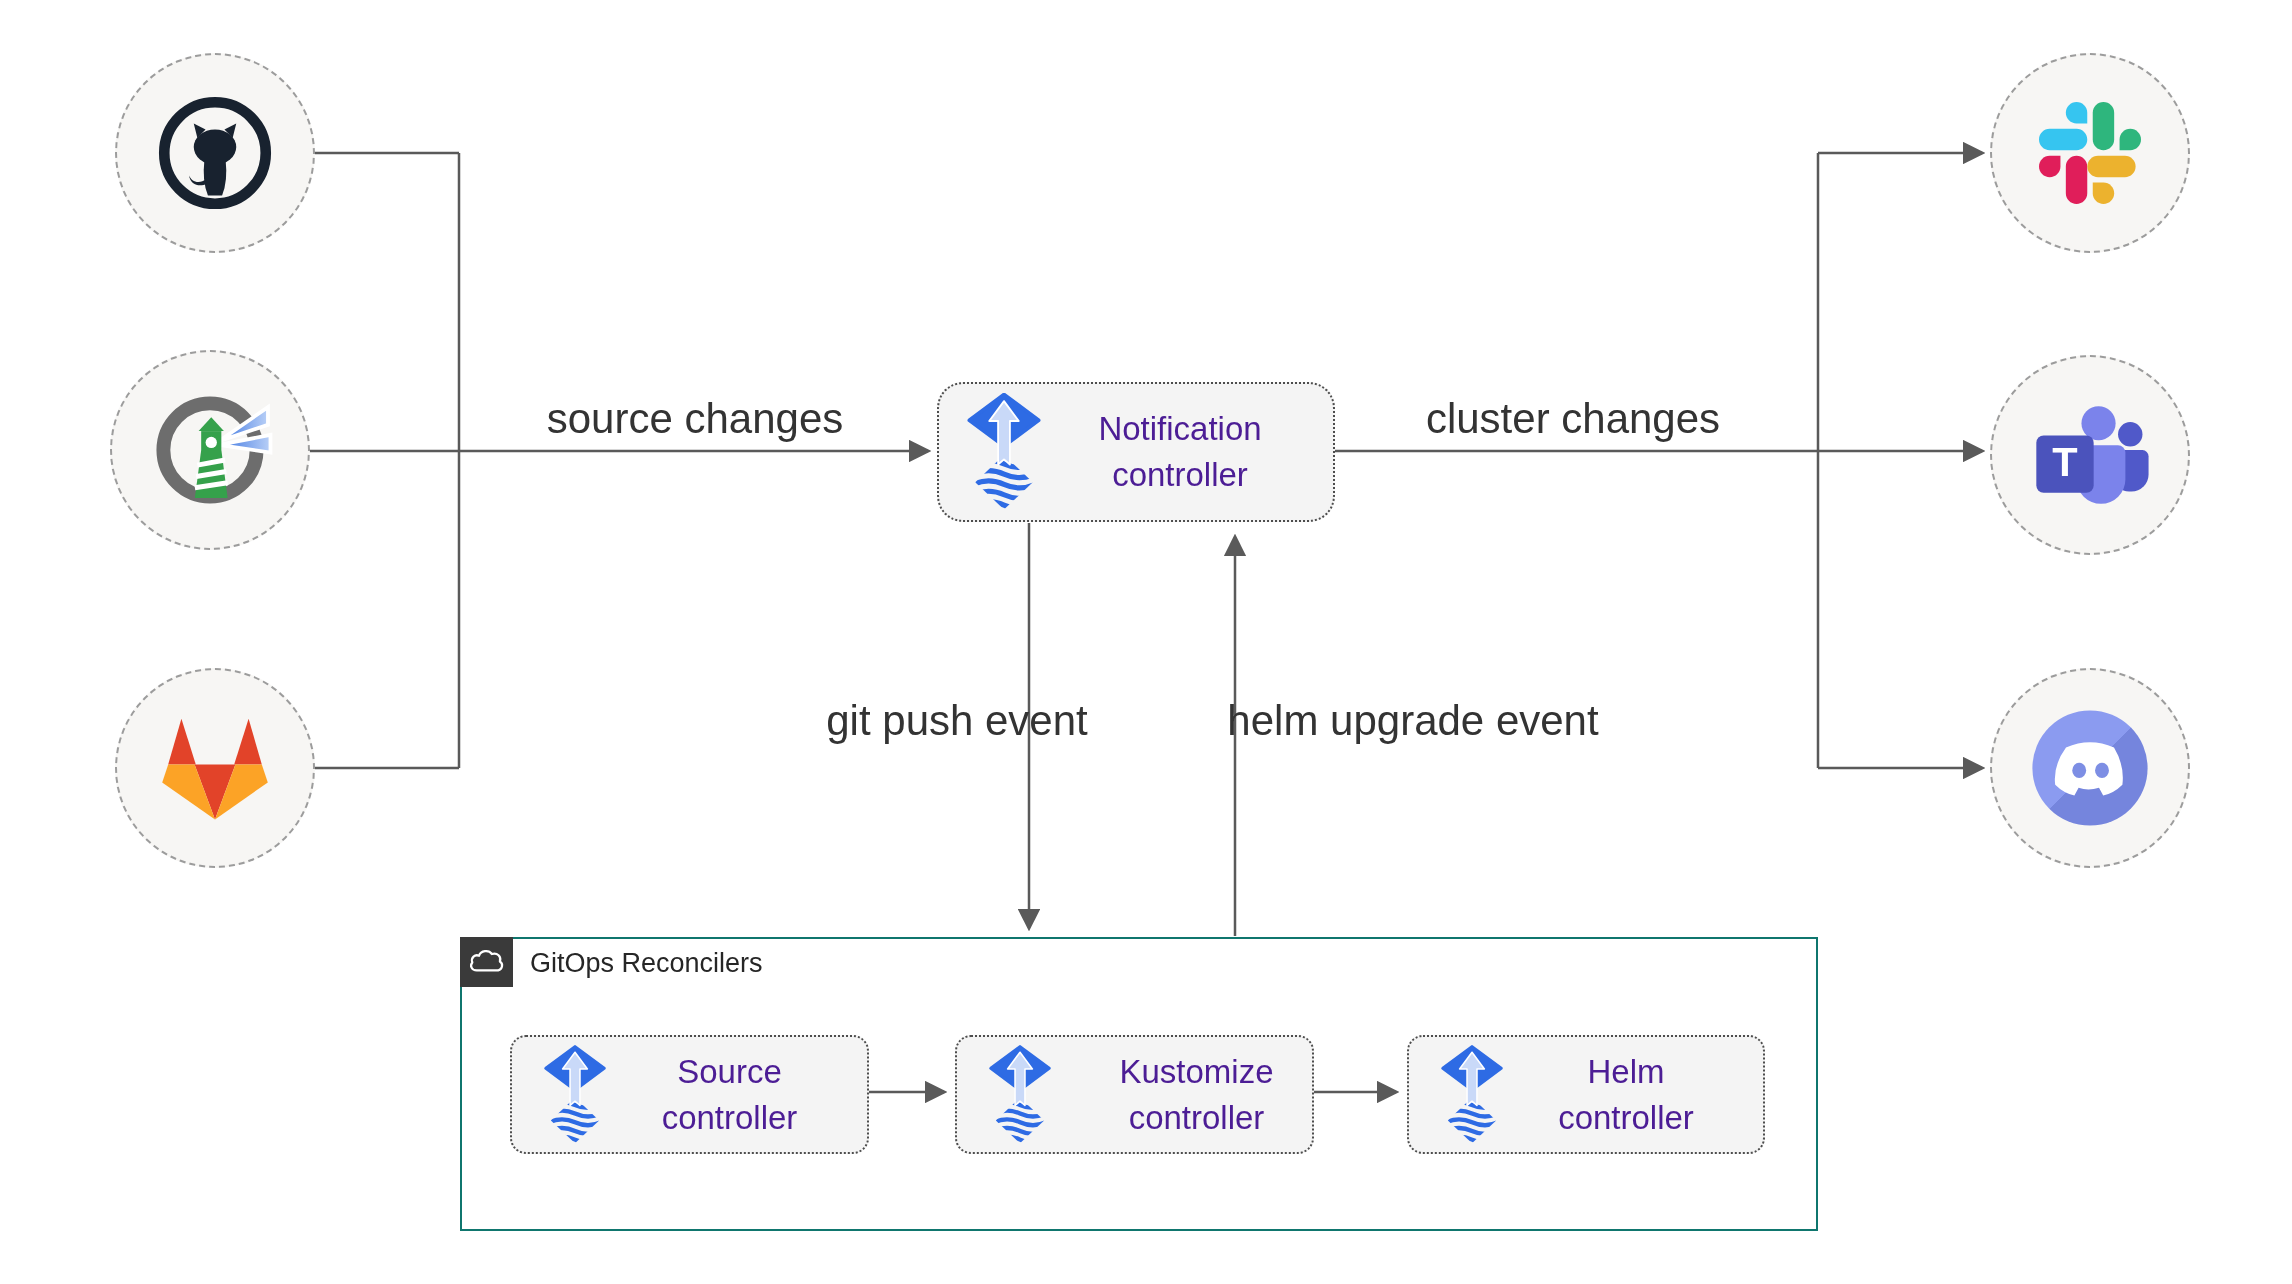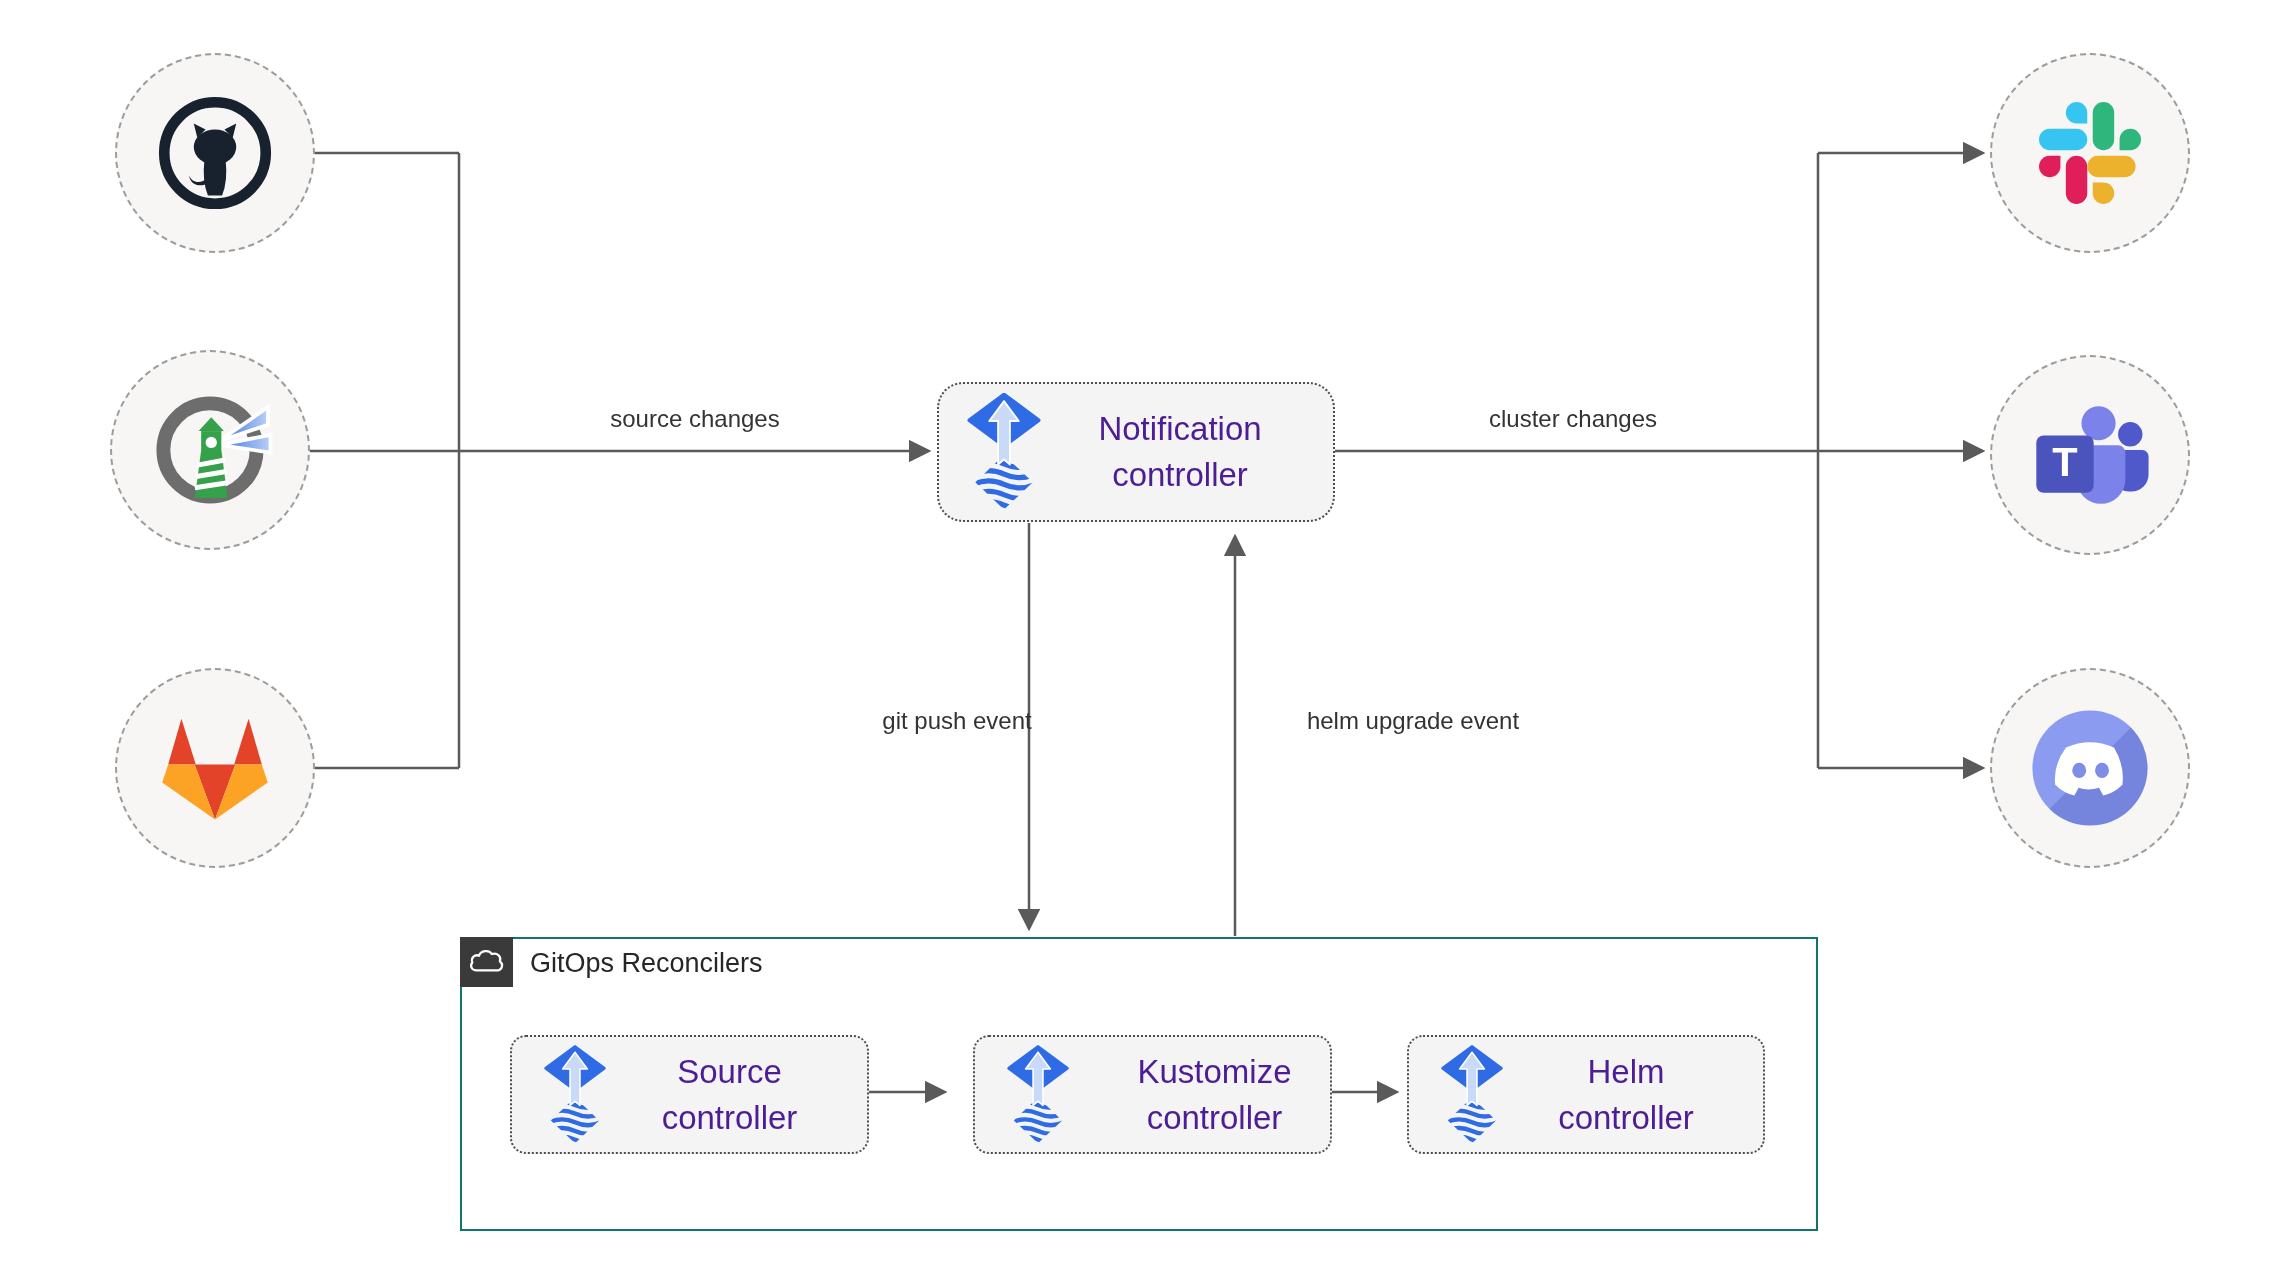--- a/index.html
+++ b/index.html
@@ -8,21 +8,21 @@
   .wires{position:absolute;left:0;top:0;width:2292px;height:1284px;}
   .node{position:absolute;width:200px;height:200px;border-radius:50%;
         background:#f7f6f4;border:2px dashed #9c9c9c;box-sizing:border-box;
         display:flex;align-items:center;justify-content:center;}
   .ctrl-box{position:absolute;background:#f4f4f4;border:2px dotted #4d4d4d;
         box-sizing:border-box;display:flex;align-items:center;}
   .notif{border-radius:26px;}
   .small-box{border-radius:16px;}
   .box-title{flex:1;text-align:center;font-size:33px;line-height:1.38;color:#4c1d95;padding-right:14px;}
   .box-title span{display:block;}
-  .edge-label{position:absolute;transform:translate(-50%,-50%);font-size:24px;color:#333;
+  .edge-label{position:absolute;transform:translate(-50%,-50%);font-size:42px;color:#333;
         white-space:nowrap;}
   .container{position:absolute;left:460px;top:937px;width:1358px;height:294px;
         border:2px solid #0f766e;box-sizing:border-box;background:transparent;}
   .corner{position:absolute;left:-2px;top:-2px;width:53px;height:50px;background:#3a3a3a;
         display:flex;align-items:center;justify-content:center;}
   .container-title{position:absolute;left:68px;top:9px;font-size:27px;color:#262626;}
   .defs-holder{position:absolute;width:0;height:0;overflow:hidden;}
 </style>
 </head>
 <body>
@@ -203,21 +203,21 @@
     <div class="ctrl-box small-box" style="left:48px;top:96px;width:359px;height:119px;">
       <svg width="62" height="100" style="margin-left:32px;">
           <use href="#flux"></use>
         </svg>
       <div class="box-title">
         <span>Source</span>
         <span>controller</span>
       </div>
     </div>
 
-    <div class="ctrl-box small-box" style="left:511px;top:96px;width:359px;height:119px;gap:44px;">
+    <div class="ctrl-box small-box" style="left:493px;top:96px;width:359px;height:119px;gap:44px;">
       <svg width="62" height="100" style="margin-left:32px;">
           <use href="#flux"></use>
         </svg>
       <div class="box-title">
         <span>Kustomize</span>
         <span>controller</span>
       </div>
     </div>
 
     <div class="ctrl-box small-box" style="left:945px;top:96px;width:358px;height:119px;">

